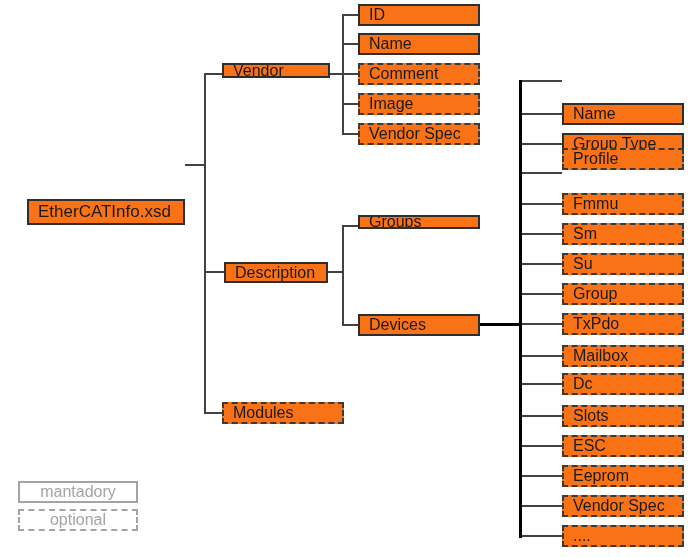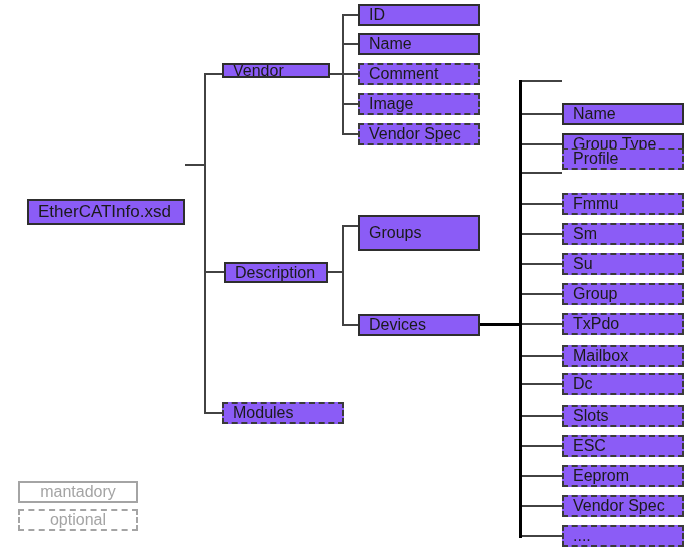--- a/index.html
+++ b/index.html
@@ -7,21 +7,21 @@
     position: relative;
     width: 688px;
     height: 557px;
     background: #ffffff;
     font-family: "Liberation Sans", sans-serif;
     overflow: hidden;
   }
   .node {
     position: absolute;
     box-sizing: border-box;
-    background: #8b5cf6;
+    background: #f97316;
     color: #1a1a1a;
     font-size: 16px;
     padding-left: 9px;
     white-space: nowrap;
     overflow: hidden;
     display: flex;
     align-items: center;
   }
   .solid  { border: 2px solid #2e2e2e; }
   .dashed { border: 2px dashed #3a3a3a; }
@@ -54,21 +54,21 @@
   <div class="node solid" style="left:222px; top:63px; width:108px; height:15px;">Vendor</div>
   <div class="node solid" style="left:224px; top:262px; width:104px; height:21px;">Description</div>
   <div class="node dashed" style="left:222px; top:402px; width:122px; height:22px;">Modules</div>
 
   <div class="node solid" style="left:358px; top:4px; width:122px; height:22px;">ID</div>
   <div class="node solid" style="left:358px; top:33px; width:122px; height:22px;">Name</div>
   <div class="node dashed" style="left:358px; top:63px; width:122px; height:22px;">Comment</div>
   <div class="node dashed" style="left:358px; top:93px; width:122px; height:22px;">Image</div>
   <div class="node dashed" style="left:358px; top:123px; width:122px; height:22px;">Vendor Spec</div>
 
-  <div class="node solid" style="left:358px; top:215px; width:122px; height:36px;">Groups</div>
+  <div class="node solid" style="left:358px; top:215px; width:122px; height:14px;">Groups</div>
   <div class="node solid" style="left:358px; top:314px; width:122px; height:22px;">Devices</div>
 
   <div class="node solid" style="left:562px; top:103px; width:122px; height:22px;">Name</div>
   <div class="node solid" style="left:562px; top:133px; width:122px; height:22px;">Group Type</div>
   <div class="node dashed" style="left:562px; top:148px; width:122px; height:22px;">Profile</div>
   <div class="node dashed" style="left:562px; top:193px; width:122px; height:22px;">Fmmu</div>
   <div class="node dashed" style="left:562px; top:223px; width:122px; height:22px;">Sm</div>
   <div class="node dashed" style="left:562px; top:253px; width:122px; height:22px;">Su</div>
   <div class="node dashed" style="left:562px; top:283px; width:122px; height:22px;">Group</div>
   <div class="node dashed" style="left:562px; top:313px; width:122px; height:22px;">TxPdo</div>

